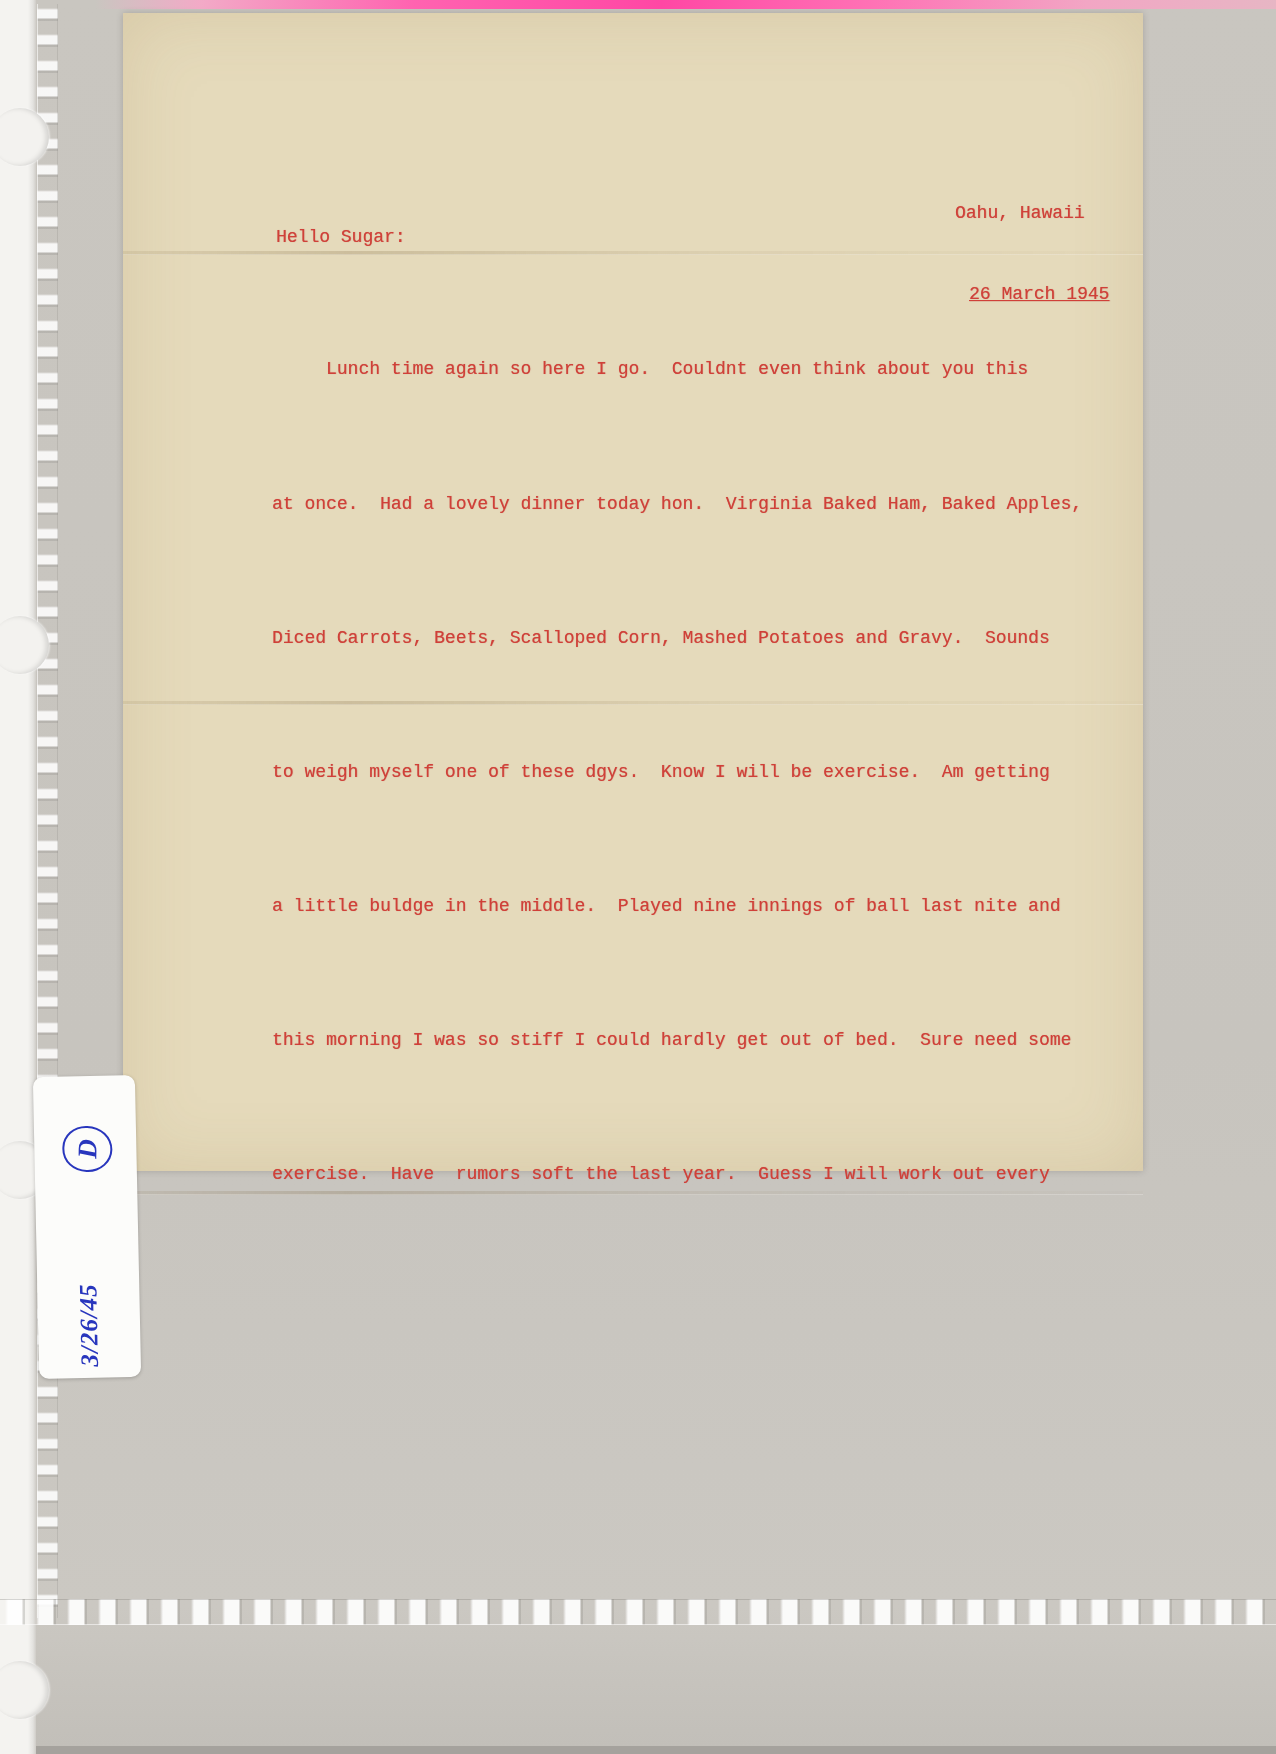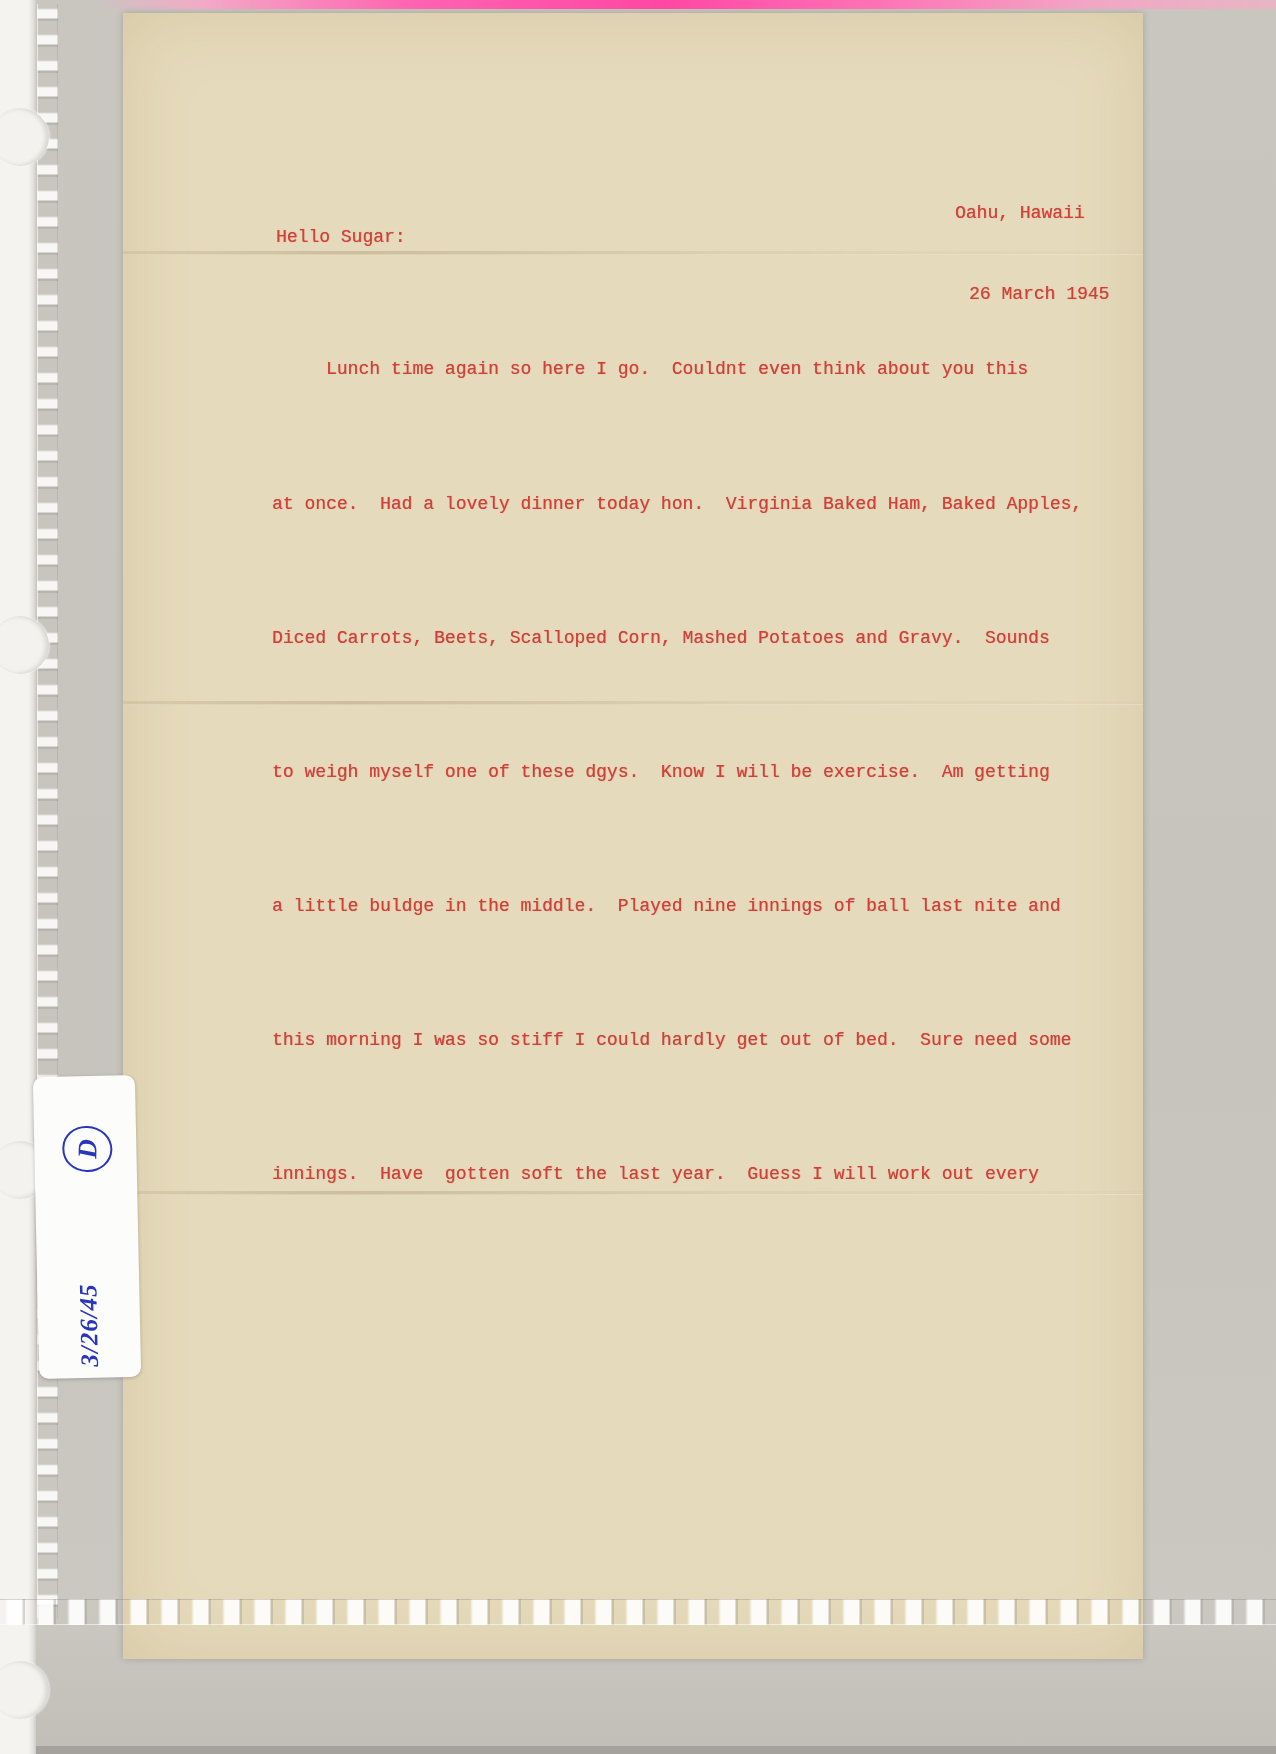--- a/index.html
+++ b/index.html
@@ -45,21 +45,21 @@
     border-top:1px solid rgba(120,118,113,.30);
     border-bottom:1px solid rgba(255,255,255,.55);
   }
   .binder-hole{
     position:absolute;left:-9px;width:58px;height:58px;border-radius:50%;
     background:#f3f2ef;
     box-shadow:inset -3px 0 5px rgba(0,0,0,.13), 1px 0 2px rgba(255,255,255,.6);
   }
   
   .paper{
-    position:absolute;left:123px;top:13px;width:1020px;height:1646px;
+    position:absolute;left:123px;top:13px;width:1020px;height:1158px;
     background-color:#e5dabb;
     background-image:
       radial-gradient(ellipse at 45% 32%, rgba(255,255,255,.22), rgba(255,255,255,0) 62%),
       linear-gradient(90deg, rgba(150,120,70,.16), rgba(150,120,70,0) 70px,
         rgba(150,120,70,0) calc(100% - 60px), rgba(150,120,70,.13)),
       linear-gradient(180deg,#dccd a 0%,#decfa9 0%,#e8debf 5%,#e6dcbd 55%,#ded2b0 88%,#d8cba7 100%);
     box-shadow:0 0 7px rgba(0,0,0,.18), inset 0 0 70px rgba(150,122,72,.18);
   }
   .crease{
     position:absolute;left:0;width:100%;height:3px;
@@ -71,21 +71,21 @@
   .crease.c2{top:688px;}
   .crease.c3{top:1178px;}
   
   .type{
     font-family:"Liberation Mono","DejaVu Sans Mono",monospace;
     font-size:18px;color:#d04038;
     text-shadow:0.4px 0.3px 0.7px rgba(185,38,38,.55);
     white-space:pre-wrap;
   }
   .heading{position:absolute;left:832px;top:133px;line-height:27px;}
-  .heading .date-line{padding-left:14px;}
+  .heading .date-line{padding-left:14px;text-decoration:underline;}
   .salutation{position:absolute;left:153px;top:212px;line-height:24px;}
   .body-block{position:absolute;left:149px;top:245px;width:860px;line-height:44.7px;}
   
   .label{
     position:absolute;left:36px;top:1076px;width:102px;height:302px;
     background:#fcfcfa;border-radius:10px;
     box-shadow:0 1px 4px rgba(0,0,0,.22);
     transform:rotate(-1.2deg);
   }
   .pen{color:#2836bd;font-family:"Liberation Serif","DejaVu Serif",serif;font-style:italic;}
@@ -127,21 +127,21 @@
 
   <div class="type salutation">Hello Sugar:</div>
 
   <div class="type body-block">
     <div>     Lunch time again so here I go.  Couldnt even think about you this</div>
     <div>at once.  Had a lovely dinner today hon.  Virginia Baked Ham, Baked Apples,</div>
     <div>Diced Carrots, Beets, Scalloped Corn, Mashed Potatoes and Gravy.  Sounds</div>
     <div>to weigh myself one of these dgys.  Know I will be exercise.  Am getting</div>
     <div>a little buldge in the middle.  Played nine innings of ball last nite and</div>
     <div>this morning I was so stiff I could hardly get out of bed.  Sure need some</div>
-    <div>innings.  Have  gotten soft the last year.  Guess I will work out every</div>
+    <div>exercise.  Have  rumors soft the last year.  Guess I will work out every</div>
     
     
     
     
     
     
     
     
     
     

